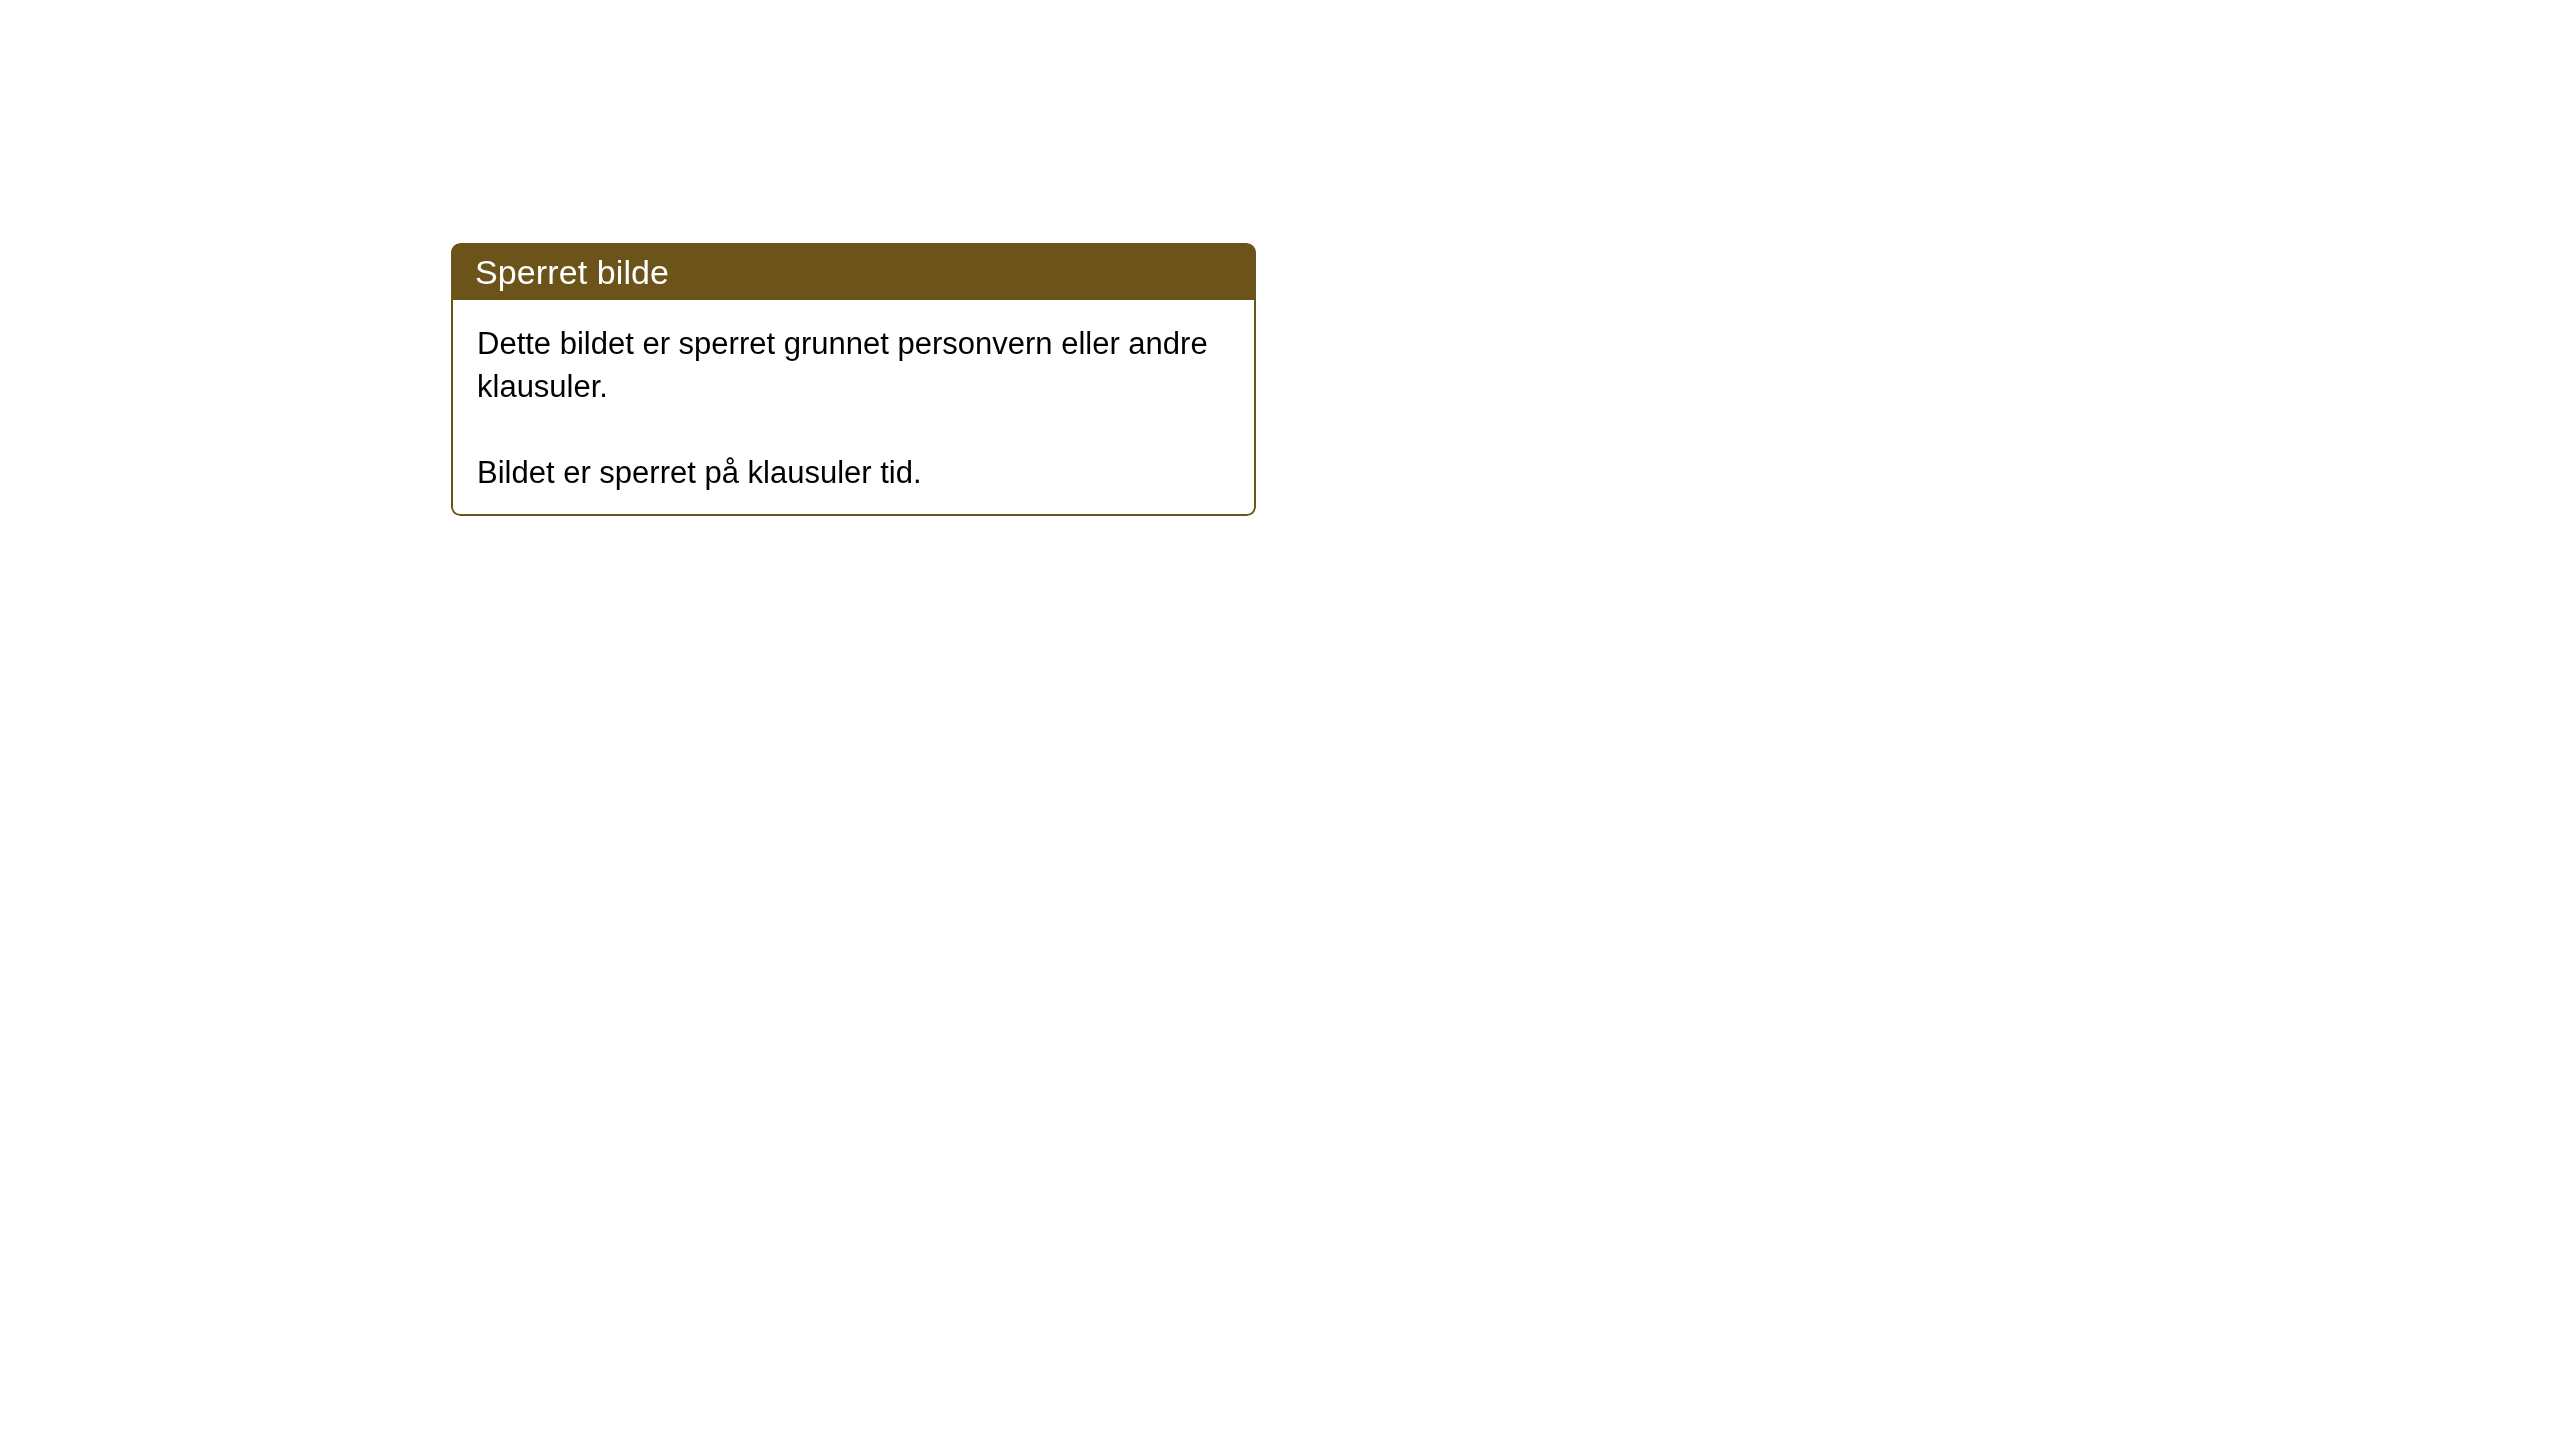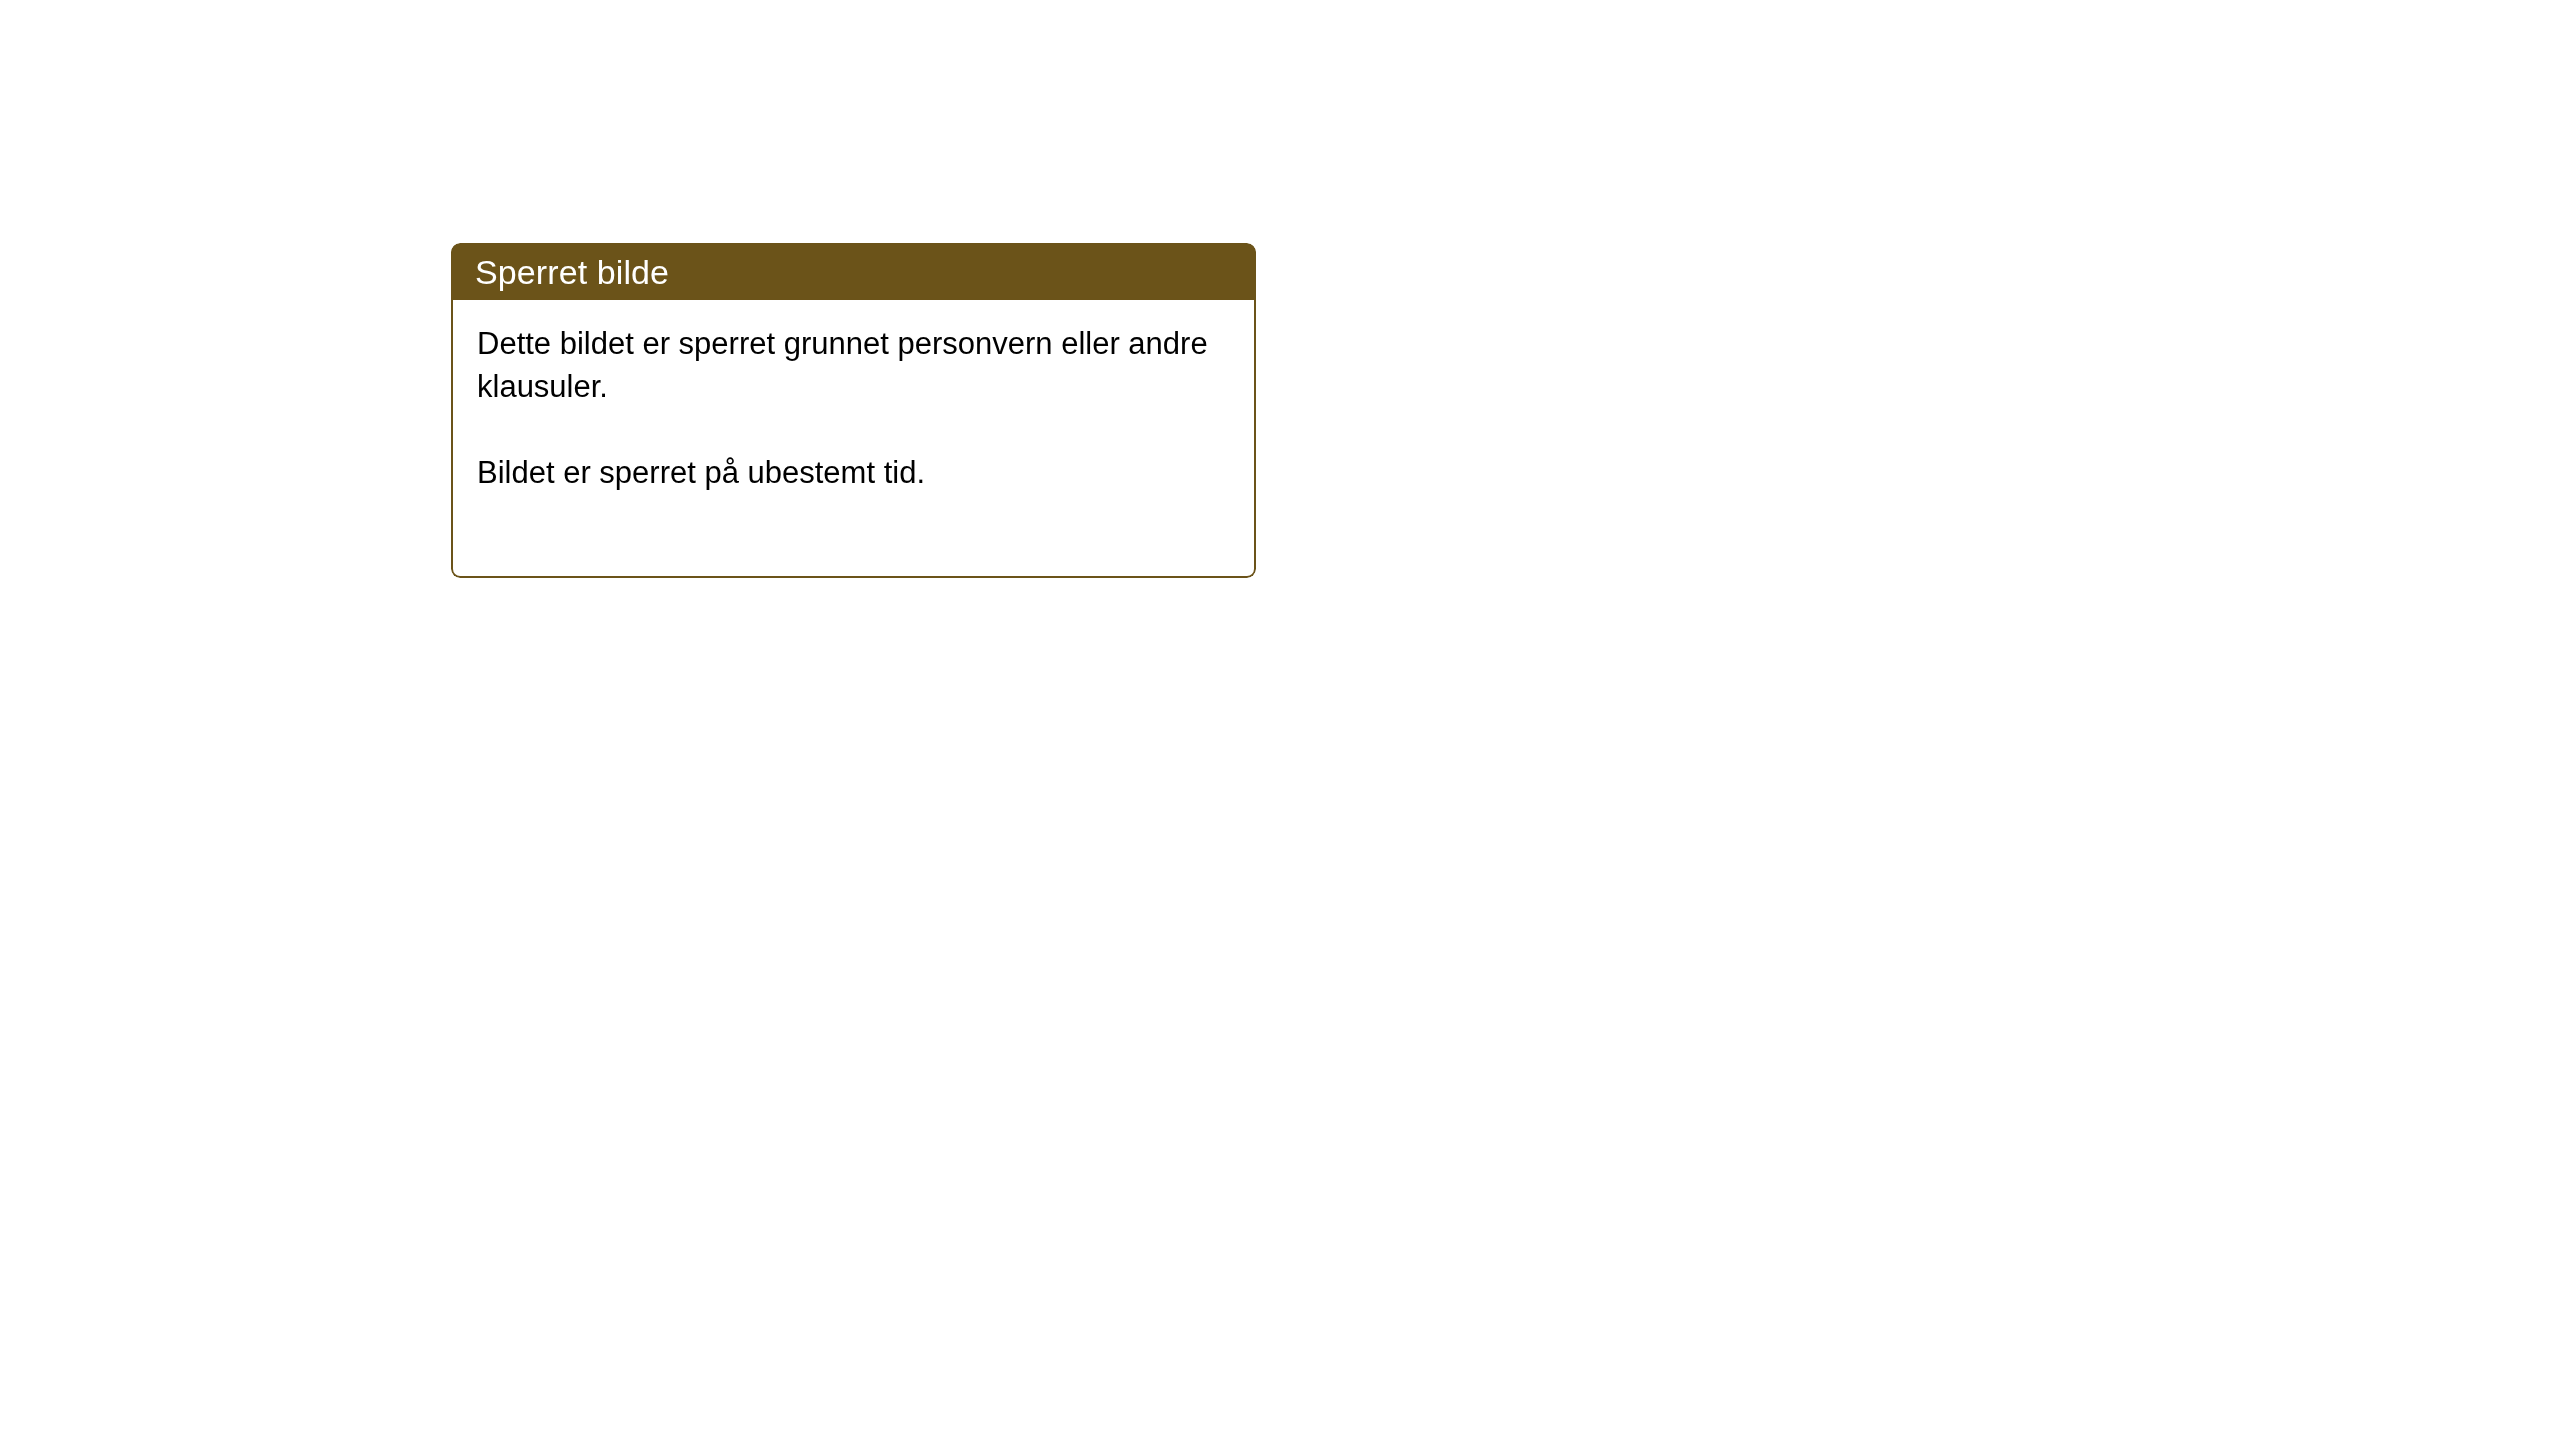--- a/index.html
+++ b/index.html
@@ -72,35 +72,35 @@
     font-weight: 400;
     margin: 0;
   }
 
   .notice-panel .paragraph-gap {
     height: 43px;
   }
 
   
   #panel-no { width: 805px; }
-  #panel-no .panel-body { height: 278px; }
+  #panel-no .panel-body { height: 216px; }
 
   #panel-en { width: 797px; }
   #panel-en .panel-body { height: 278px; }
 </style>
 </head>
 <body>
 
 <div id="notice-area">
 
   <section class="notice-panel" id="panel-no">
     <div class="panel-header">
       <h2 class="panel-title">Sperret bilde</h2>
     </div>
     <div class="panel-body">
       <p class="panel-paragraph">Dette bildet er sperret grunnet personvern eller andre klausuler.</p>
       <div class="paragraph-gap"></div>
-      <p class="panel-paragraph">Bildet er sperret på ubestemt tid.</p>
+      <p class="panel-paragraph">Bildet er sperret på klausuler tid.</p>
     </div>
   </section>
 
 
 </div>
 
 </body></html>

